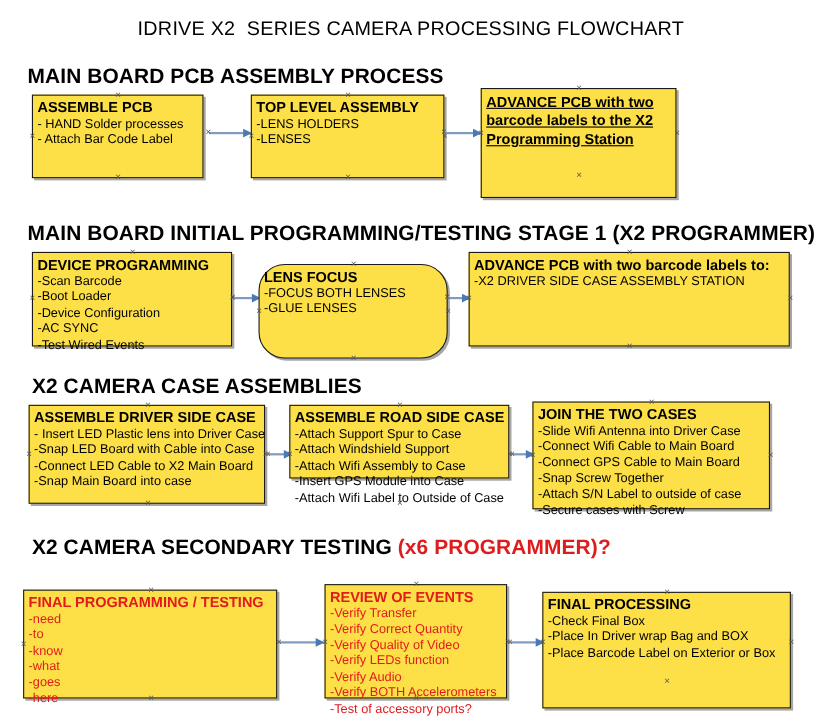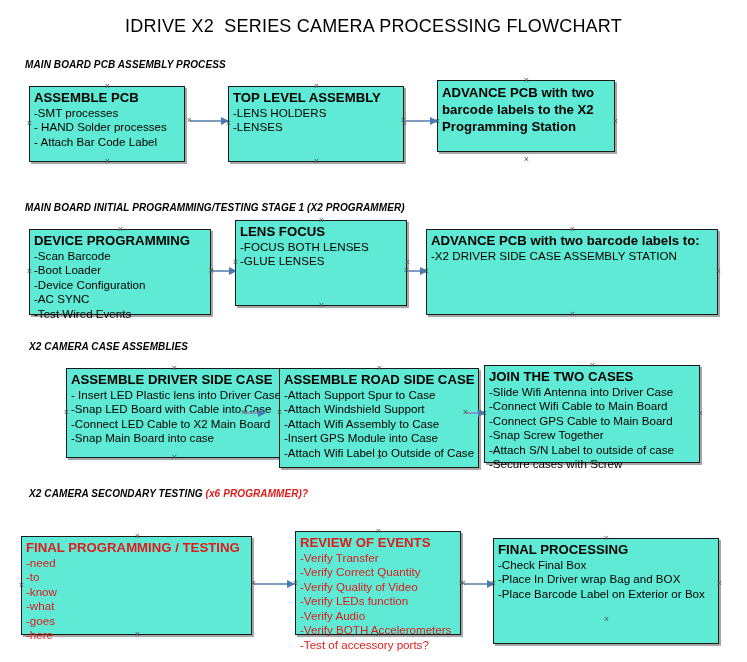--- a/index.html
+++ b/index.html
@@ -20,32 +20,31 @@
     text-align:center;
     font-size:18px;
     font-weight:normal;
     letter-spacing:.2px;
     white-space:pre;
   }
 
   
   .section-head{
     position:absolute;
-    font-size:10px;
+    font-size:19px;
     font-weight:bold;
     white-space:nowrap;
     letter-spacing:.1px;
-    font-style:italic;
   }
   .section-head .accent{color:#e01b1b;}
 
   
   .box{
     position:absolute;
-    background:#5eead4;
+    background:#fde047;
     border:1.5px solid #1a1a1a;
     box-sizing:border-box;
     box-shadow:2px 2px 0 0 #a6a6a6;
     padding:3px 16px 2px 4px;
     overflow:visible;
   }
   .box .b-title{
     font-size:13.2px;
     font-weight:bold;
     line-height:15.5px;
@@ -87,21 +86,20 @@
 <div class="canvas">
 
   <div class="doc-title">IDRIVE X2  SERIES CAMERA PROCESSING FLOWCHART</div>
 
   <div class="section-head" style="left:25px;top:59px;">
     <span>MAIN BOARD PCB ASSEMBLY PROCESS</span>
   </div>
 
   <div class="box" style="left:29px;top:86px;width:156px;height:76px;">
     <div class="b-title">ASSEMBLE PCB</div>
-    <div class="b-line">-SMT processes</div>
     <div class="b-line">- HAND Solder processes</div>
     <div class="b-line">- Attach Bar Code Label</div>
     <span class="hx" style="left:-4px;top:33px;"></span>
     <span class="hx" style="left:74px;top:-4px;"></span>
     <span class="hx" style="left:74px;top:71px;"></span>
   </div>
 
   <div class="conn" style="left:190px;top:120px;width:38px;"></div>
   <span class="hx" style="left:186px;top:117px;"></span>
 
@@ -111,21 +109,21 @@
     <div class="b-line">-LENSES</div>
     <span class="hx" style="left:-4px;top:33px;"></span>
     <span class="hx" style="left:84px;top:-4px;"></span>
     <span class="hx" style="left:84px;top:71px;"></span>
     <span class="hx" style="left:172px;top:33px;"></span>
   </div>
 
   <div class="conn" style="left:404px;top:120px;width:33px;"></div>
   <span class="hx" style="left:400px;top:117px;"></span>
 
-  <div class="box wrap" style="left:437px;top:80px;width:178px;height:72px;">
+  <div class="box wrap" style="left:437px;top:80px;width:178px;height:100px;text-decoration:underline;">
     <div class="b-title">ADVANCE PCB with two barcode labels to the  X2 Programming Station</div>
     <span class="hx" style="left:-4px;top:37px;"></span>
     <span class="hx" style="left:85px;top:-4px;"></span>
     <span class="hx" style="left:85px;top:75px;"></span>
     <span class="hx" style="left:174px;top:37px;"></span>
   </div>
 
   <div class="section-head" style="left:25px;top:202px;">
     <span>MAIN BOARD INITIAL PROGRAMMING/TESTING STAGE 1 (X2 PROGRAMMER)</span>
   </div>
@@ -139,21 +137,21 @@
     <div class="b-line">-Test Wired Events</div>
     <span class="hx" style="left:-4px;top:38px;"></span>
     <span class="hx" style="left:87px;top:-4px;"></span>
     <span class="hx" style="left:87px;top:81px;"></span>
     <span class="hx" style="left:178px;top:38px;"></span>
   </div>
 
   <div class="conn" style="left:212px;top:270px;width:24px;"></div>
   <span class="hx" style="left:208px;top:267px;"></span>
 
-  <div class="box" style="left:235px;top:220px;width:172px;height:86px;">
+  <div class="box" style="left:235px;top:240px;width:172px;height:86px;border-radius:24px;">
     <div class="b-title">LENS FOCUS</div>
     <div class="b-line">-FOCUS BOTH LENSES</div>
     <div class="b-line">-GLUE LENSES</div>
     <span class="hx" style="left:-4px;top:38px;"></span>
     <span class="hx" style="left:82px;top:-4px;"></span>
     <span class="hx" style="left:82px;top:81px;"></span>
     <span class="hx" style="left:168px;top:38px;"></span>
   </div>
 
   <div class="conn" style="left:407px;top:270px;width:20px;"></div>
@@ -165,36 +163,36 @@
     <span class="hx" style="left:-4px;top:38px;"></span>
     <span class="hx" style="left:142px;top:-4px;"></span>
     <span class="hx" style="left:142px;top:81px;"></span>
     <span class="hx" style="left:288px;top:38px;"></span>
   </div>
 
   <div class="section-head" style="left:29px;top:341px;">
     <span>X2 CAMERA CASE ASSEMBLIES</span>
   </div>
 
-  <div class="box" style="left:26px;top:368px;width:215px;height:90px;margin-left:40px;">
+  <div class="box" style="left:26px;top:368px;width:215px;height:90px;">
     <div class="b-title">ASSEMBLE DRIVER SIDE CASE</div>
     <div class="b-line">- Insert LED Plastic lens into Driver Case</div>
     <div class="b-line">-Snap LED Board with Cable into Case</div>
     <div class="b-line">-Connect LED Cable to X2 Main Board</div>
     <div class="b-line">-Snap Main Board into case</div>
     <span class="hx" style="left:-4px;top:40px;"></span>
     <span class="hx" style="left:104px;top:-4px;"></span>
     <span class="hx" style="left:104px;top:85px;"></span>
     <span class="hx" style="left:211px;top:40px;"></span>
   </div>
 
   <div class="conn" style="left:244px;top:412px;width:21px;"></div>
   <span class="hx" style="left:240px;top:409px;"></span>
 
-  <div class="box" style="left:263px;top:368px;width:200px;height:100px;margin-left:16px;">
+  <div class="box" style="left:263px;top:368px;width:200px;height:67px;">
     <div class="b-title">ASSEMBLE ROAD SIDE CASE</div>
     <div class="b-line">-Attach Support Spur to Case</div>
     <div class="b-line">-Attach Windshield Support</div>
     <div class="b-line">-Attach Wifi Assembly to Case</div>
     <div class="b-line">-Insert GPS Module into Case</div>
     <div class="b-line">-Attach Wifi Label to Outside of Case</div>
     <span class="hx" style="left:-4px;top:40px;"></span>
     <span class="hx" style="left:96px;top:-4px;"></span>
     <span class="hx" style="left:96px;top:85px;"></span>
     <span class="hx" style="left:196px;top:40px;"></span>

